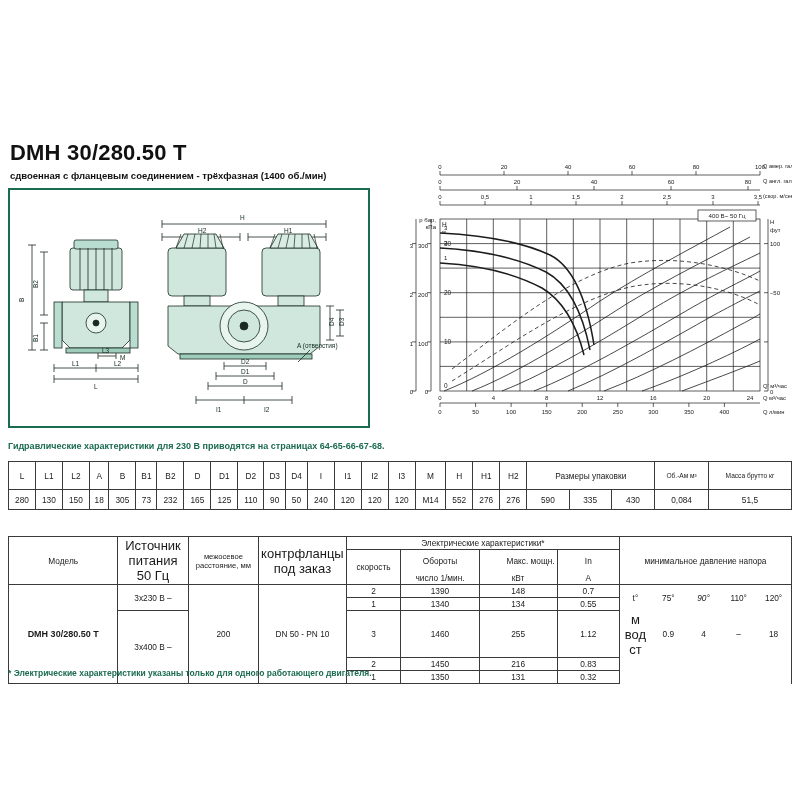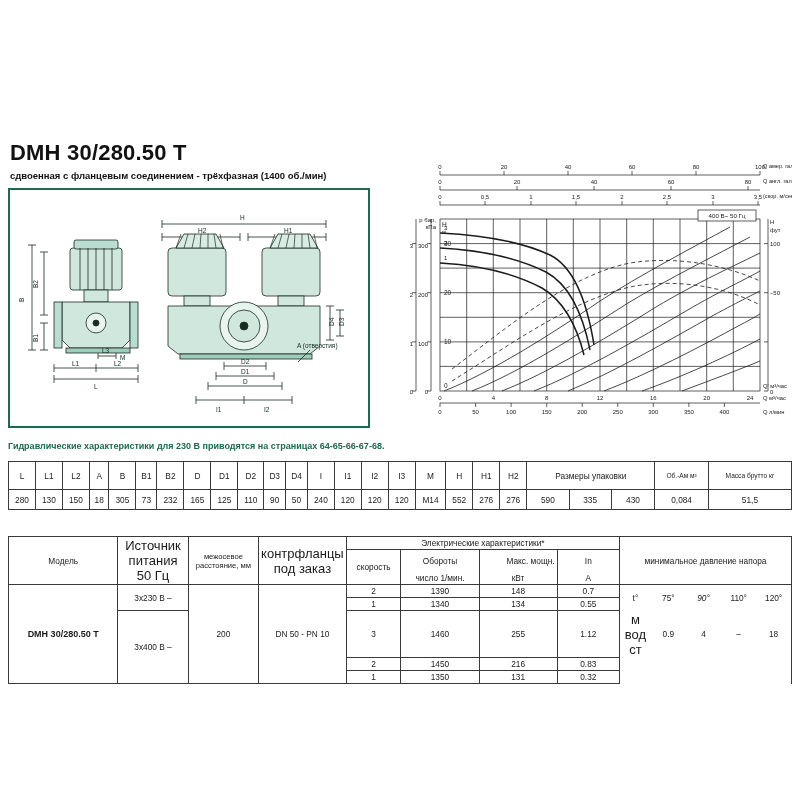--- a/index.html
+++ b/index.html
@@ -542,14 +542,15 @@
     <tr style="height:13px;">
       <td>1</td>
       <td>1350</td>
       <td>131</td>
       <td>0.32</td>
       <td colspan="5" style="border:none;border-left:1px solid #3a3a3a;border-right:1px solid #3a3a3a;"></td>
     </tr>
   </tbody>
     </table>
 
+  <div id="footnote">* Электрические характеристики указаны только для одного работающего двигателя.</div>
 
 </div>
 
 </body></html>

